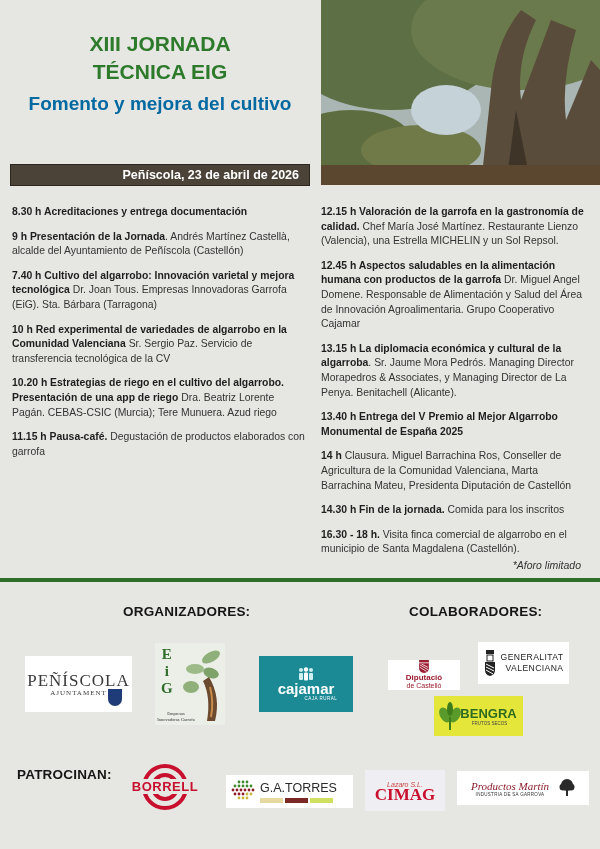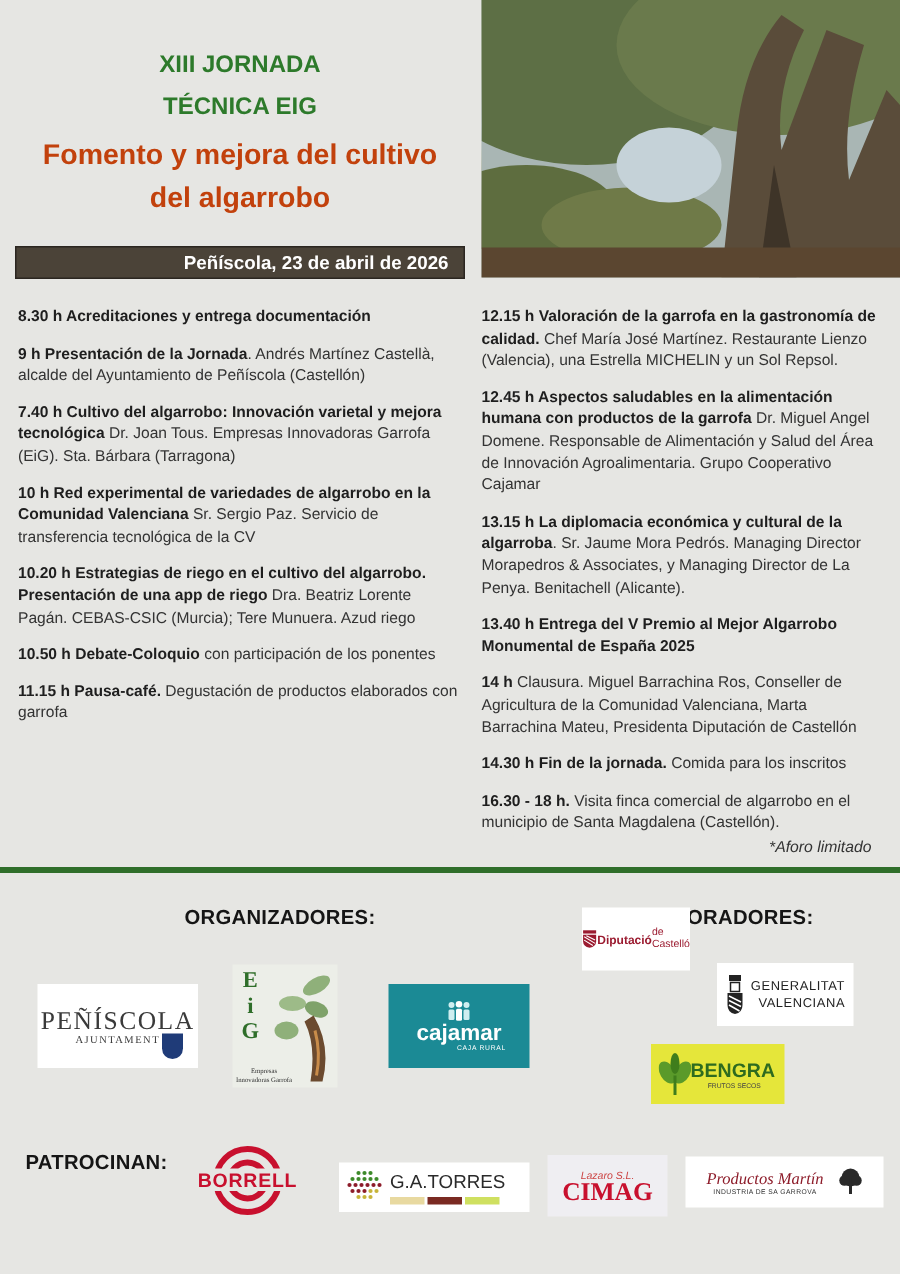--- a/index.html
+++ b/index.html
@@ -3,22 +3,22 @@
 <meta charset="utf-8">
 <style>
   * { box-sizing: border-box; margin: 0; padding: 0; }
   html, body { width: 600px; height: 849px; background: #e6e6e3; overflow: hidden; }
   body { font-family: "Liberation Sans", sans-serif; color: #222; position: relative; }
 
   .page { position: absolute; left: 0; top: 0; width: 600px; height: 849px; background: #e6e6e3; }
 
   
   .title-block { position: absolute; left: 10px; top: 30px; width: 300px; text-align: center; }
-  .title-green { color: #2d7a2b; font-weight: bold; font-size: 16px; line-height: 28px; }
-  .subtitle { color: #c2410c; font-weight: bold; font-size: 19px; line-height: 23px; margin-top: 6px; }
+  .title-green { color: #2d7a2b; font-weight: bold; font-size: 21px; line-height: 28px; }
+  .subtitle { color: #0369a1; font-weight: bold; font-size: 19px; line-height: 23px; margin-top: 6px; }
 
   .photo { position: absolute; left: 321px; top: 0; width: 279px; height: 185px; overflow: hidden;
     background: linear-gradient(180deg, #6f7f5e 0%, #8d9a7a 25%, #b9c7cf 45%, #94a08a 60%, #6c6a4a 75%, #5a4a32 100%); }
   .photo svg { width: 100%; height: 100%; display: block; }
 
   .date-bar { position: absolute; left: 10px; top: 164px; width: 300px; height 22px; height: 22px;
     background: #4b4338; border: 1px solid #2b2620; color: #fff; font-weight: bold; font-size: 12.5px;
     text-align: right; padding-right: 10px; line-height: 20px; }
 
   
@@ -42,21 +42,21 @@
   .pen-shield { position: absolute; right: 10px; bottom: 6px; width: 14px; height: 17px; background: #1f3b78; border-radius: 0 0 7px 7px; }
 
   .eig { left: 155px; top: 643px; width: 70px; height: 82px; background: #eceee8; }
   .eig-letters { position: absolute; left: 6px; top: 3px; font-family: "Liberation Serif", serif; font-weight: bold; color: #2f6e2a; font-size: 15px; line-height: 17px; text-align: center; }
   .eig-sub { position: absolute; left: 2px; bottom: 2px; width: 38px; font-family: "Liberation Serif", serif; font-size: 4.5px; line-height: 6px; color: #333; text-align: center; }
 
   .cajamar { left: 259px; top: 656px; width: 94px; height: 56px; background: #1b8a95; flex-direction: column; color: #fff; }
   .cajamar-name { font-weight: bold; font-size: 15px; line-height: 15px; }
   .cajamar-sub { font-size: 4.5px; letter-spacing: .5px; margin-left: 30px; }
 
-  .diputacio { left: 388px; top: 605px; width: 72px; height: 42px; flex-direction: row; }
+  .diputacio { left: 388px; top: 660px; width: 72px; height: 30px; flex-direction: column; }
   .dip-name { color: #9b1b30; font-size: 8px; font-weight: bold; line-height: 9px; text-align: center; }
   .dip-sub { color: #9b1b30; font-size: 7px; line-height: 8px; }
 
   .generalitat { left: 478px; top: 642px; width: 91px; height: 42px; }
   .gen-text { font-size: 8.6px; line-height: 11px; color: #222; letter-spacing: .4px; margin-left: 5px; text-align: right; }
 
   .bengra { left: 434px; top: 696px; width: 89px; height: 40px; background: #e5e63a; flex-direction: column; }
   .bengra-name { color: #2e6b1f; font-weight: bold; font-size: 13px; margin-left: 20px; line-height: 14px; }
   .bengra-sub { color: #444; font-size: 4.5px; margin-left: 22px; }
 
@@ -78,21 +78,20 @@
 </style>
 </head>
 <body>
 
 <div class="page">
 
   <div class="title-block">
     <div class="title-green">XIII JORNADA</div>
     <div class="title-green">TÉCNICA EIG</div>
     <div class="subtitle">Fomento y mejora del cultivo</div>
-    <div class="subtitle">del algarrobo</div>
   </div>
 
   <div class="photo">
     <svg viewBox="0 0 279 185" preserveAspectRatio="none">
       <rect x="0" y="0" width="279" height="185" fill="#a9b6b4"></rect>
       <ellipse cx="70" cy="40" rx="110" ry="70" fill="#5d6f45"></ellipse>
       <ellipse cx="200" cy="30" rx="110" ry="60" fill="#6a7a4c"></ellipse>
       <ellipse cx="30" cy="140" rx="60" ry="30" fill="#5e6d3f"></ellipse>
       <ellipse cx="100" cy="150" rx="60" ry="25" fill="#6f7a48"></ellipse>
       <ellipse cx="125" cy="110" rx="35" ry="25" fill="#c5d2d8"></ellipse>
@@ -103,21 +102,20 @@
   </div>
 
   <div class="date-bar">Peñíscola, 23 de abril de 2026</div>
 
   <div class="col col-left">
     <div class="item"><b>8.30 h Acreditaciones y entrega documentación</b><span></span></div>
     <div class="item"><b>9 h Presentación de la Jornada</b><span>. Andrés Martínez Castellà, alcalde del Ayuntamiento de Peñíscola (Castellón)</span></div>
     <div class="item"><b>7.40 h Cultivo del algarrobo: Innovación varietal y mejora tecnológica</b><span> Dr. Joan Tous. Empresas Innovadoras Garrofa (EiG). Sta. Bárbara (Tarragona)</span></div>
     <div class="item"><b>10 h Red experimental de variedades de algarrobo en la Comunidad Valenciana</b><span> Sr. Sergio Paz. Servicio de transferencia tecnológica de la CV</span></div>
     <div class="item"><b>10.20 h Estrategias de riego en el cultivo del algarrobo. Presentación de una app de riego</b><span> Dra. Beatriz Lorente Pagán. CEBAS-CSIC (Murcia); Tere Munuera. Azud riego</span></div>
-    <div class="item"><b>10.50 h Debate-Coloquio</b><span> con participación de los ponentes</span></div>
     <div class="item"><b>11.15 h Pausa-café.</b><span> Degustación de productos elaborados con garrofa</span></div>
   </div>
 
   <div class="col col-right">
     <div class="item"><b>12.15 h Valoración de la garrofa en la gastronomía de calidad.</b><span>  Chef María José Martínez. Restaurante Lienzo (Valencia), una Estrella MICHELIN y un Sol Repsol.</span></div>
     <div class="item"><b>12.45 h Aspectos saludables en la alimentación humana con productos de la garrofa</b><span> Dr. Miguel Angel Domene. Responsable de Alimentación y Salud del Área de Innovación Agroalimentaria. Grupo Cooperativo Cajamar</span></div>
     <div class="item"><b>13.15 h La diplomacia económica y cultural de la algarroba</b><span>. Sr. Jaume Mora Pedrós. Managing Director Morapedros &amp; Associates, y Managing Director de La Penya. Benitachell (Alicante).</span></div>
     <div class="item"><b>13.40 h Entrega del V Premio al Mejor Algarrobo Monumental de España 2025</b><span></span></div>
     <div class="item"><b>14 h</b><span> Clausura. Miguel Barrachina Ros, Conseller de Agricultura de la Comunidad Valenciana, Marta Barrachina Mateu, Presidenta Diputación de Castellón</span></div>
     <div class="item"><b>14.30 h Fin de la jornada.</b><span> Comida para los inscritos</span></div>

